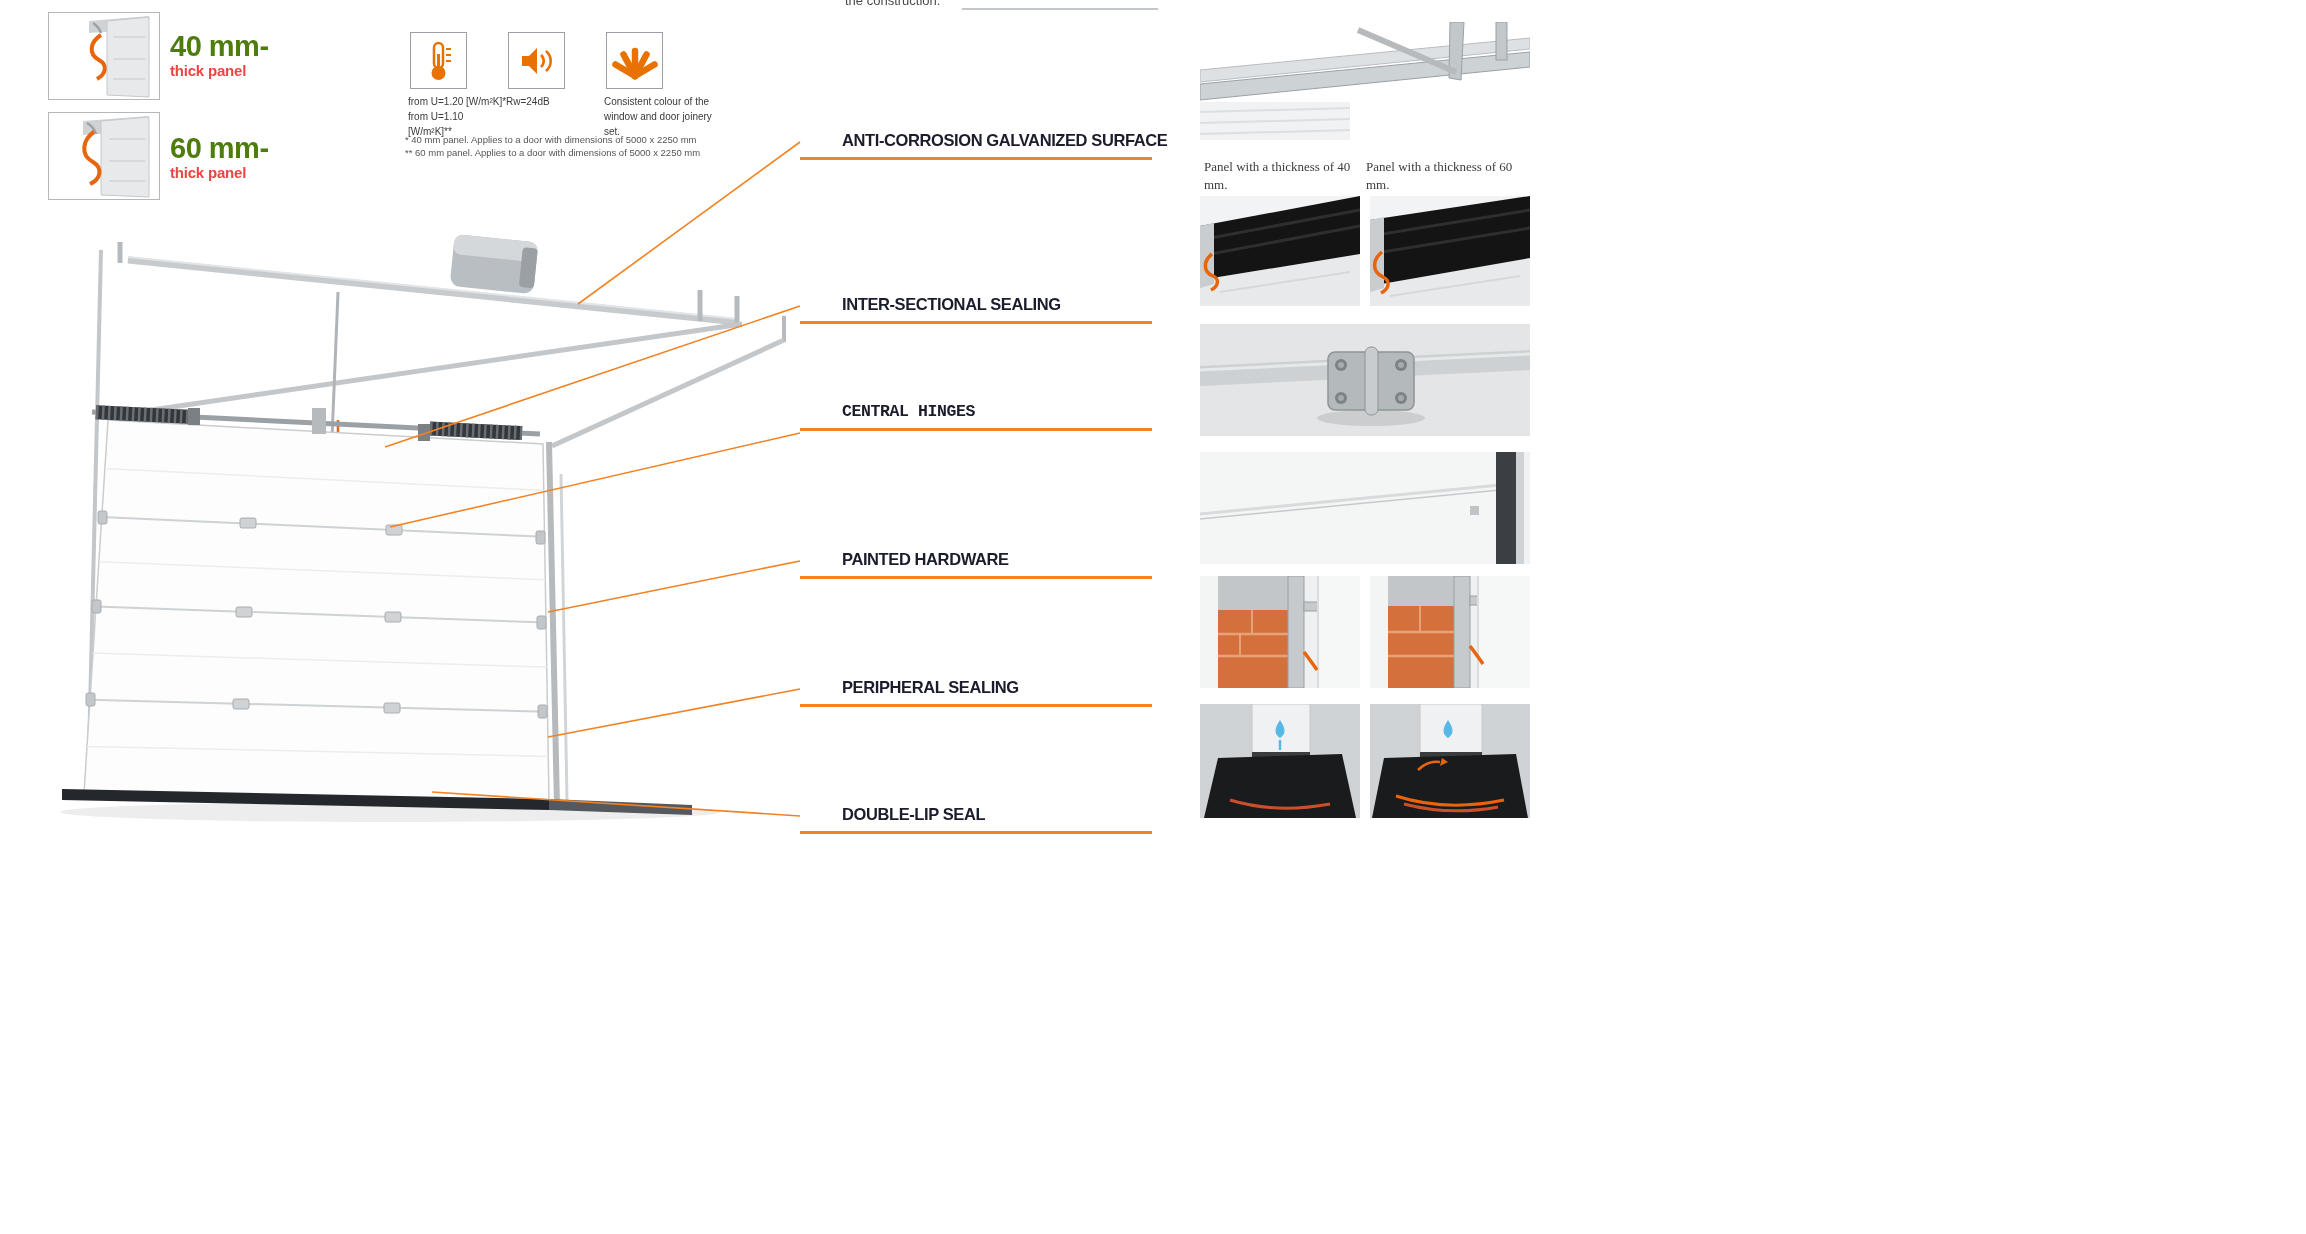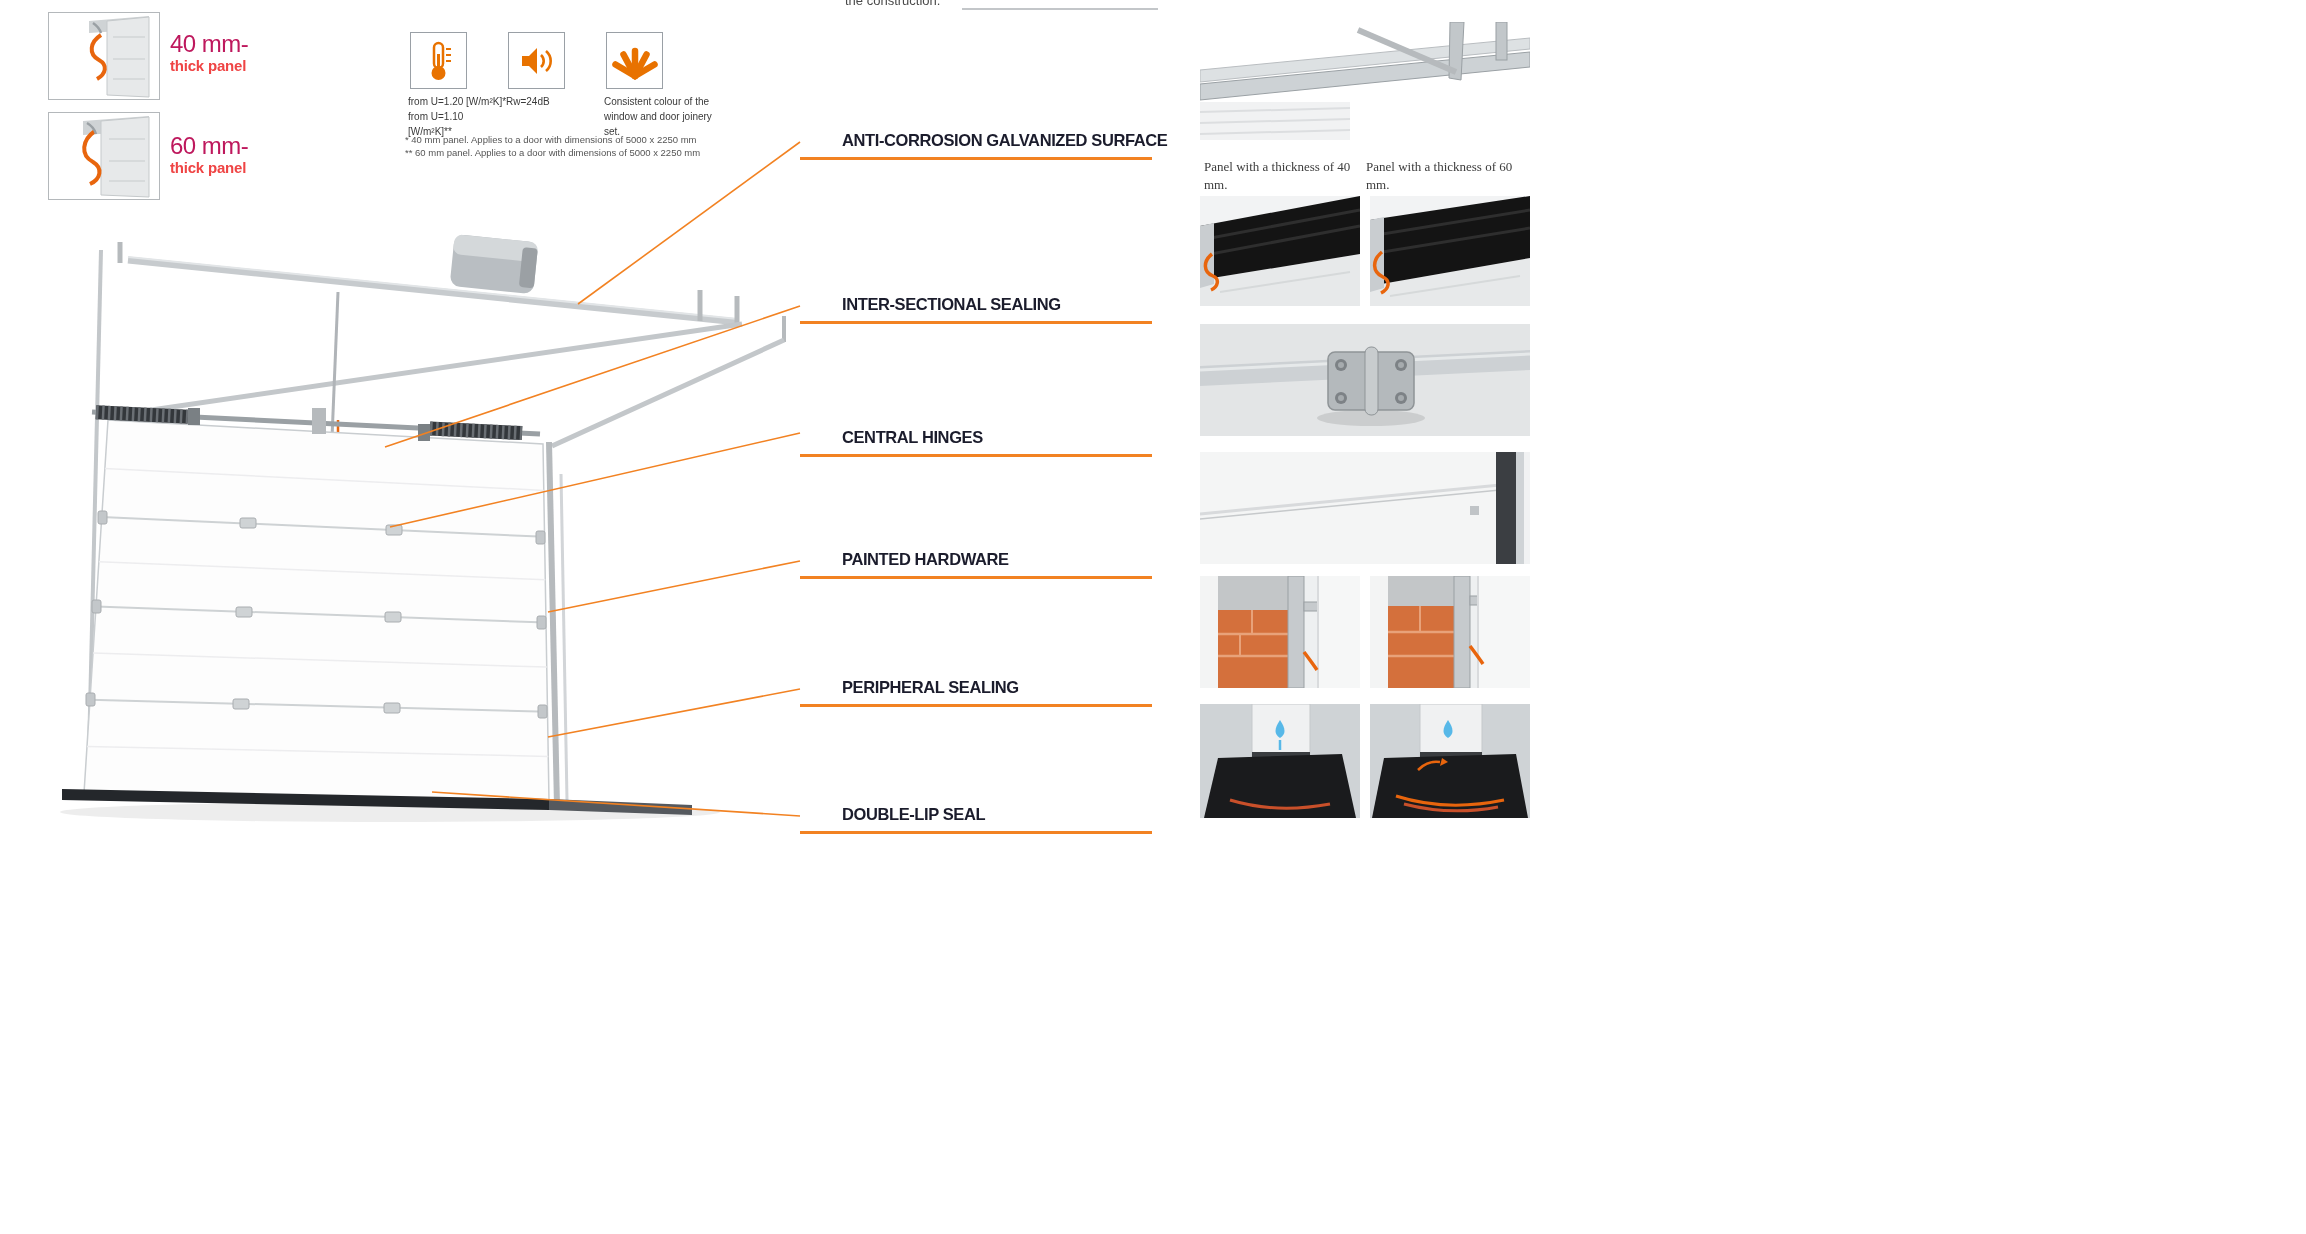--- a/index.html
+++ b/index.html
@@ -4,21 +4,21 @@
 <style>
   * { margin:0; padding:0; box-sizing:border-box; }
   html,body { background:#ffffff; }
   body { font-family:"Liberation Sans", sans-serif; }
   #canvas { position:relative; width:2306px; height:1234px; background:#fff; overflow:hidden; }
   .abs { position:absolute; }
   svg { display:block; }
 
   
   .thumb { position:absolute; width:112px; height:88px; background:#fff; border:1px solid #b4b8bb; }
-  .thick-label .size { font-weight:normal; color:#be185d; font-size:24px; letter-spacing:-0.5px; line-height:1.0; }
+  .thick-label .size { font-weight:bold; color:#4d7c0f; font-size:29px; letter-spacing:-0.5px; line-height:1.0; }
   .thick-label .sub  { font-weight:bold; color:#ef4444; font-size:15px; letter-spacing:-0.2px; margin-top:1px; }
 
   
   .icon-box { position:absolute; width:57px; height:57px; border:1px solid #9aa0a6; background:#fff;
               display:flex; align-items:center; justify-content:center; }
   .spec-text { position:absolute; font-size:10px; color:#3a3a3a; line-height:1.5; }
   .footnote  { position:absolute; font-size:9.5px; color:#555; line-height:1.55; }
 
   
   .fragment { position:absolute; font-size:13px; color:#4a4a4a; }
@@ -201,21 +201,21 @@
 
   <div class="footnote" style="left:405px; top:133px; width:320px;">* 40 mm panel. Applies to a door with dimensions of 5000 x 2250 mm</div>
   <div class="footnote" style="left:405px; top:146px; width:320px;">** 60 mm panel. Applies to a door with dimensions of 5000 x 2250 mm</div>
 
   <div class="callout" style="top:116px;">
     <span>ANTI-CORROSION GALVANIZED SURFACE</span>
   </div>
   <div class="callout" style="top:280px;">
     <span>INTER-SECTIONAL SEALING</span>
   </div>
-  <div class="callout" style="top:413px;">
+  <div class="callout" style="top:387px;font-family:Liberation Mono, monospace;">
     <span>CENTRAL HINGES</span>
   </div>
   <div class="callout" style="top:535px;">
     <span>PAINTED HARDWARE</span>
   </div>
   <div class="callout" style="top:663px;">
     <span>PERIPHERAL SEALING</span>
   </div>
   <div class="callout" style="top:790px;">
     <span>DOUBLE-LIP SEAL</span>

